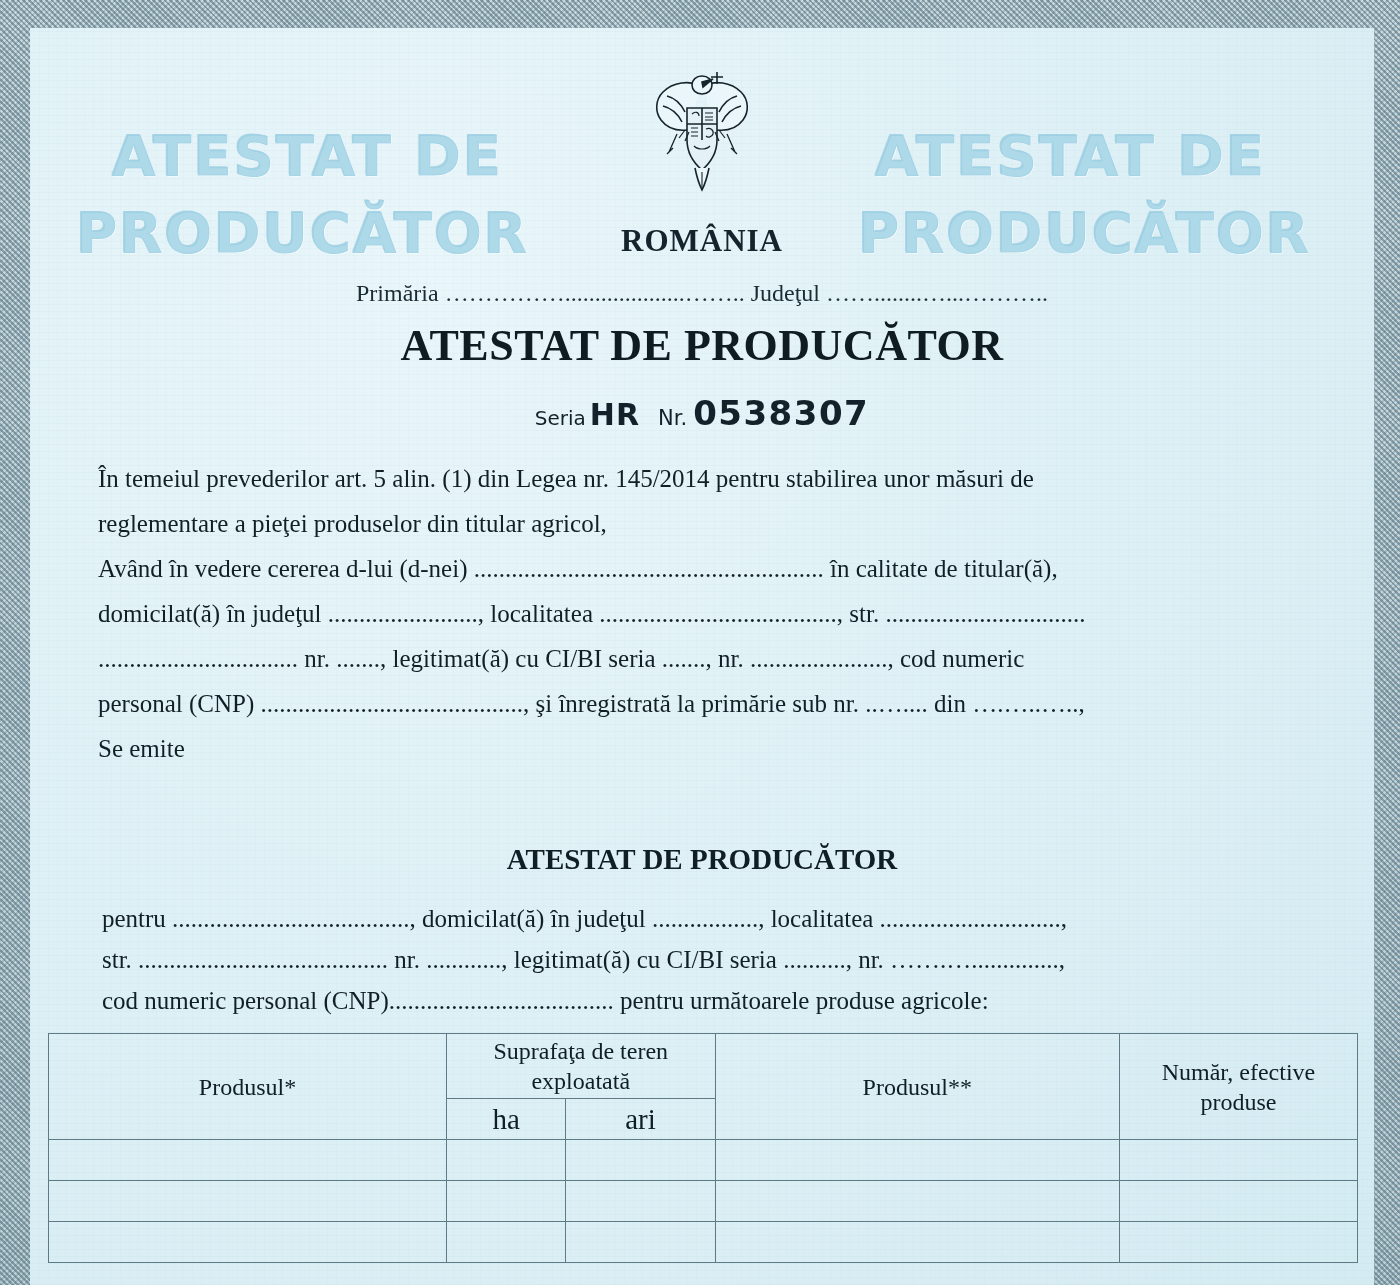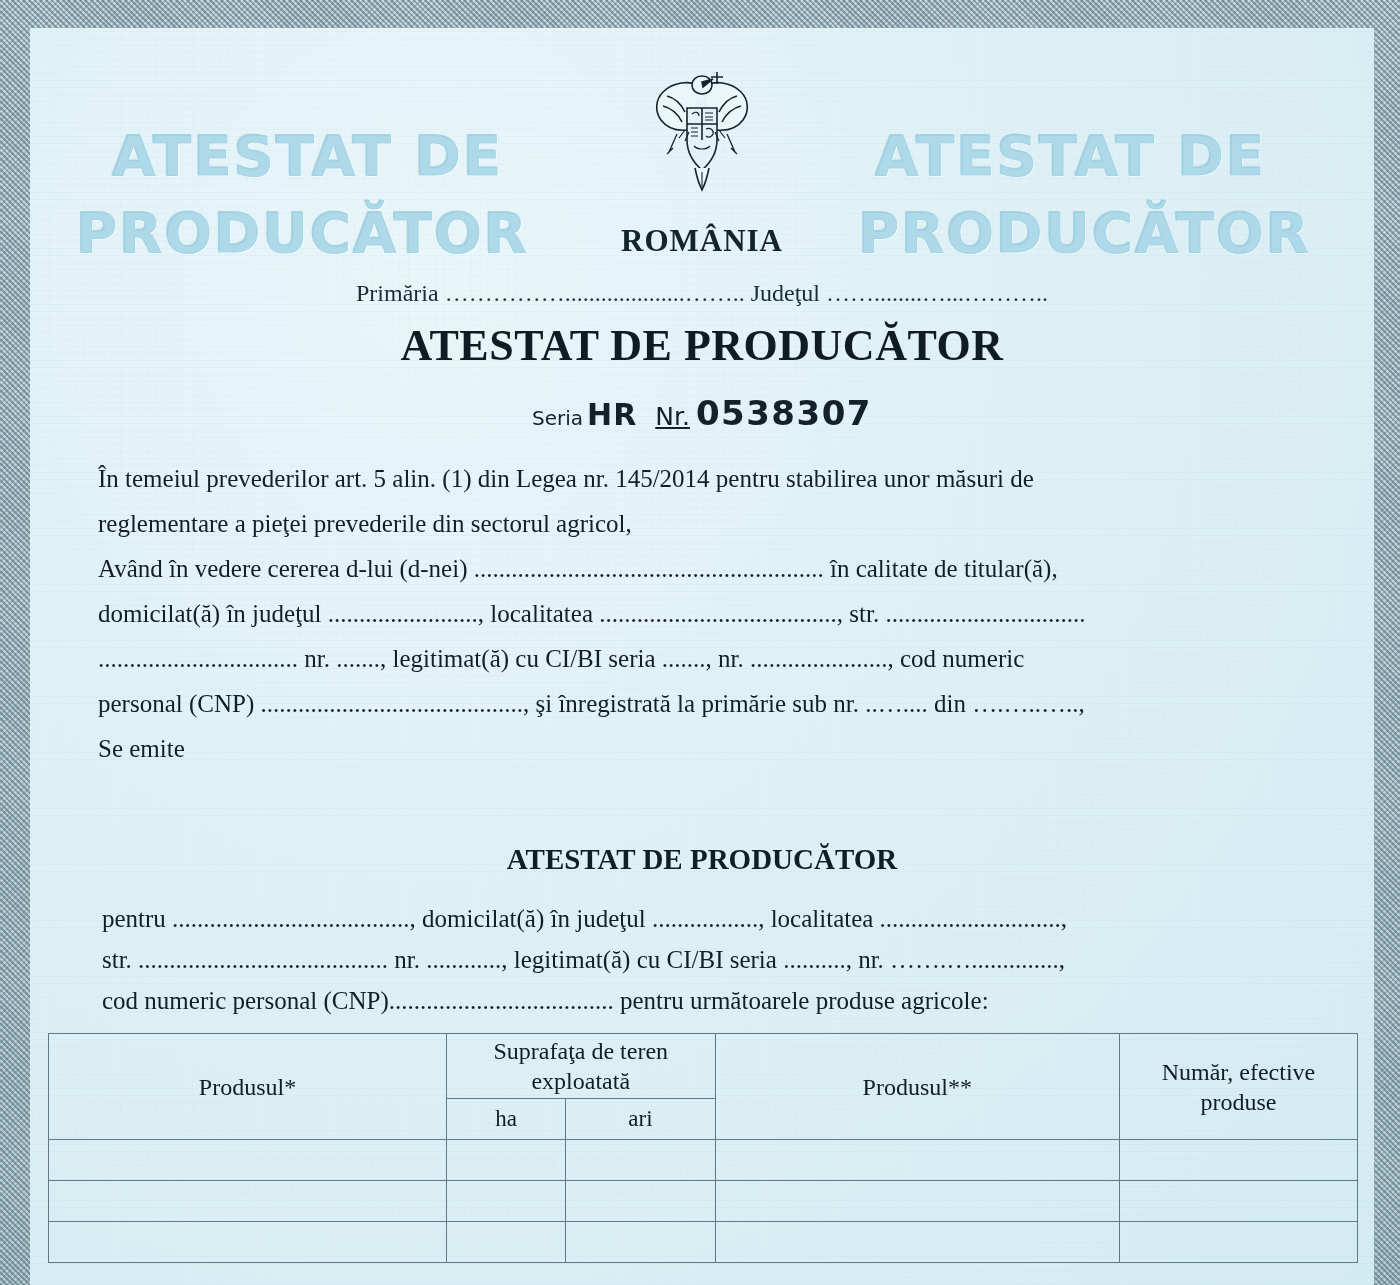--- a/index.html
+++ b/index.html
@@ -155,22 +155,21 @@
   .serial-row .seria-val {
     font-family: "DejaVu Sans", sans-serif;
     font-size: 30px;
     font-weight: 700;
     letter-spacing: 1px;
     margin-left: 4px;
     margin-right: 18px;
   }
   .serial-row .nr-lab {
     font-family: "DejaVu Sans", sans-serif;
-    font-size: 25px;
-    text-decoration: underline;
+    font-size: 21px;
   }
   .serial-row .nr-val {
     font-family: "DejaVu Sans", sans-serif;
     font-size: 34px;
     font-weight: 700;
     letter-spacing: 1.5px;
     margin-left: 6px;
   }
 
   
@@ -228,21 +227,21 @@
     text-align: center;
     vertical-align: middle;
     padding: 2px 4px;
   }
   table.products th.head {
     height: 54px;
     line-height: 30px;
   }
   table.products th.sub {
     height: 36px;
-    font-size: 23px;
+    font-size: 29px;
   }
   table.products td.empty {
     height: 36px;
   }
   .col-prod   { width: 404px; }
   .col-ha     { width: 114px; }
   .col-ari    { width: 145px; }
   .col-prod2  { width: 410px; }
   .col-anim   { width: 237px; }
 </style>
@@ -309,21 +308,21 @@
     <div class="line-primaria">Primăria ……………....................…….. Judeţul ……........…...………..</div>
 
     <div class="title-main">ATESTAT DE PRODUCĂTOR</div>
 
     <div class="serial-row">
       <span class="lab">Seria</span><span class="seria-val">HR</span><span class="nr-lab">Nr.</span><span class="nr-val">0538307</span>
     </div>
 
     <div class="body-block">
       <p>În temeiul prevederilor art. 5 alin. (1) din Legea nr. 145/2014 pentru stabilirea unor măsuri de</p>
-      <p>reglementare a pieţei prevederile din sectorul agricol,</p>
+      <p>reglementare a pieţei produselor din titular agricol,</p>
       <p>Având în vedere cererea d-lui (d-nei) ........................................................ în calitate de titular(ă),</p>
       <p>domicilat(ă) în judeţul ........................, localitatea ......................................, str. ................................</p>
       <p>................................ nr. ......., legitimat(ă) cu CI/BI seria ......., nr. ......................, cod numeric</p>
       <p>personal (CNP) .........................................., şi înregistrată la primărie sub nr. ..….... din ….…..…..,</p>
       <p>Se emite</p>
     </div>
 
     <div class="subtitle">ATESTAT DE PRODUCĂTOR</div>
 
     <div class="body-block-2">

